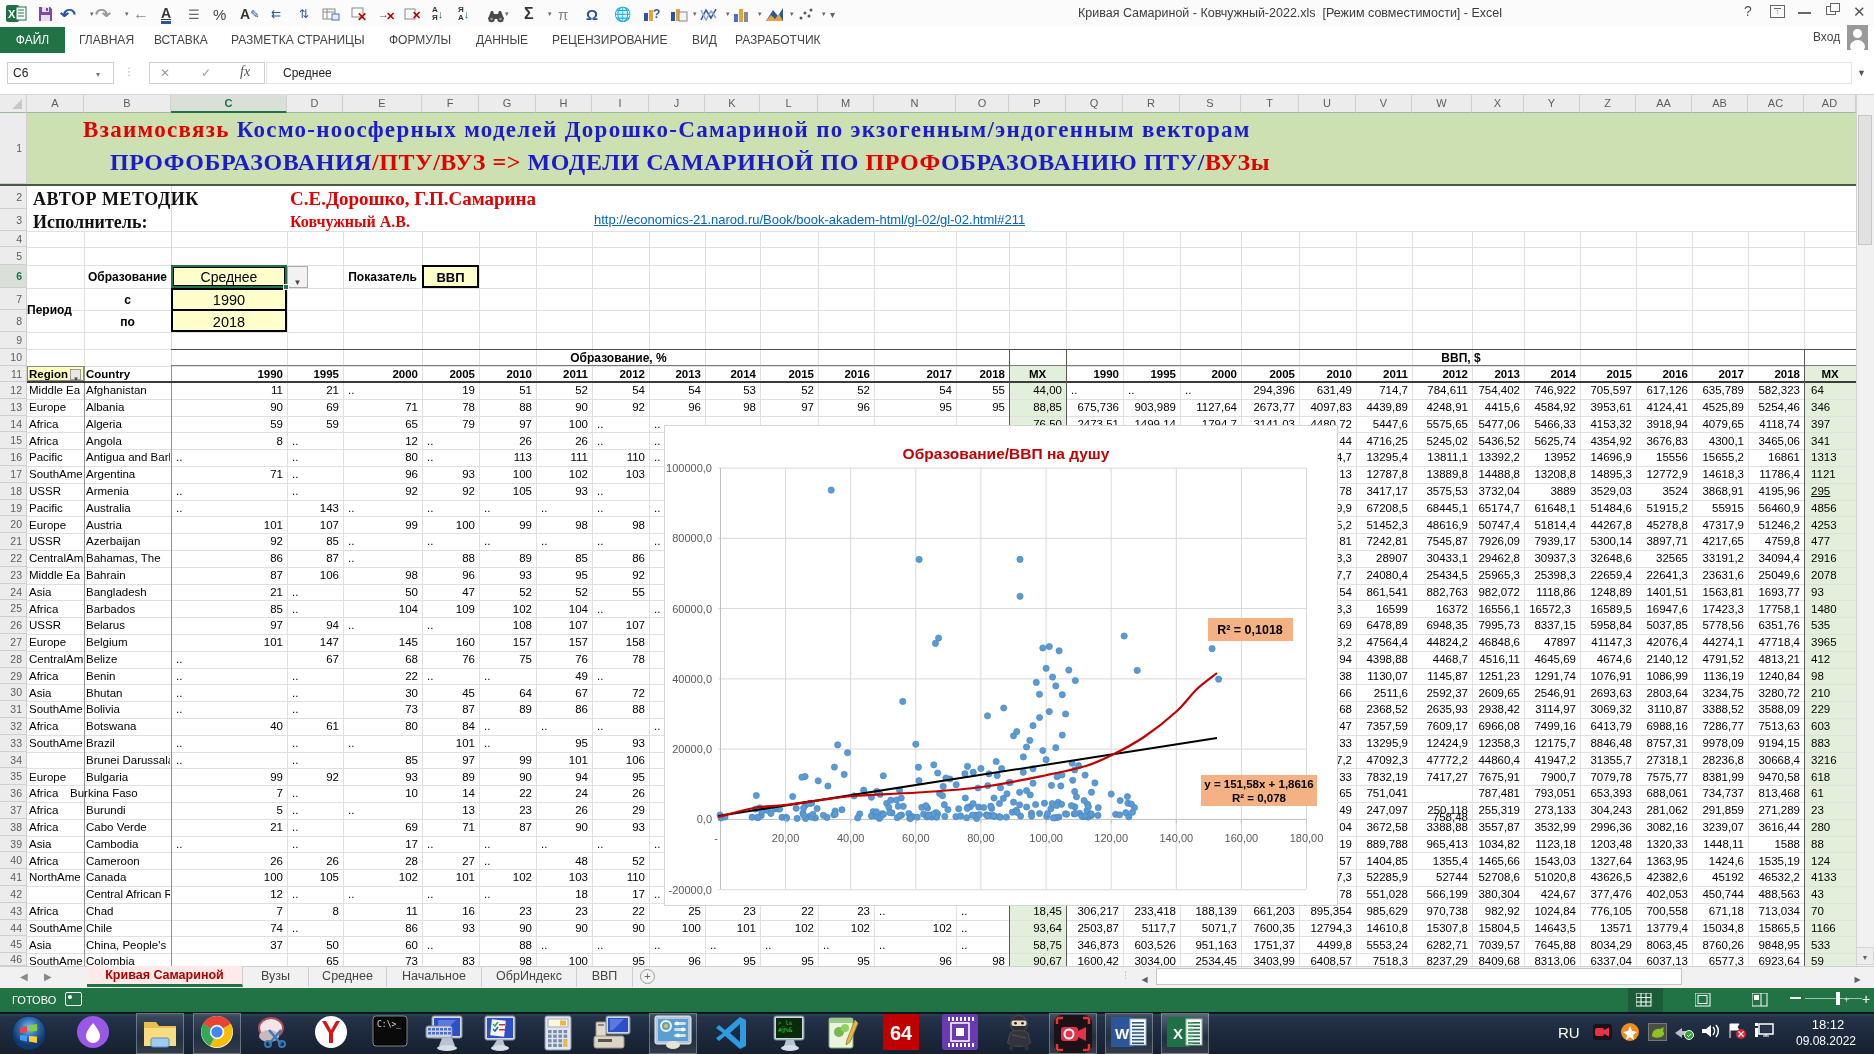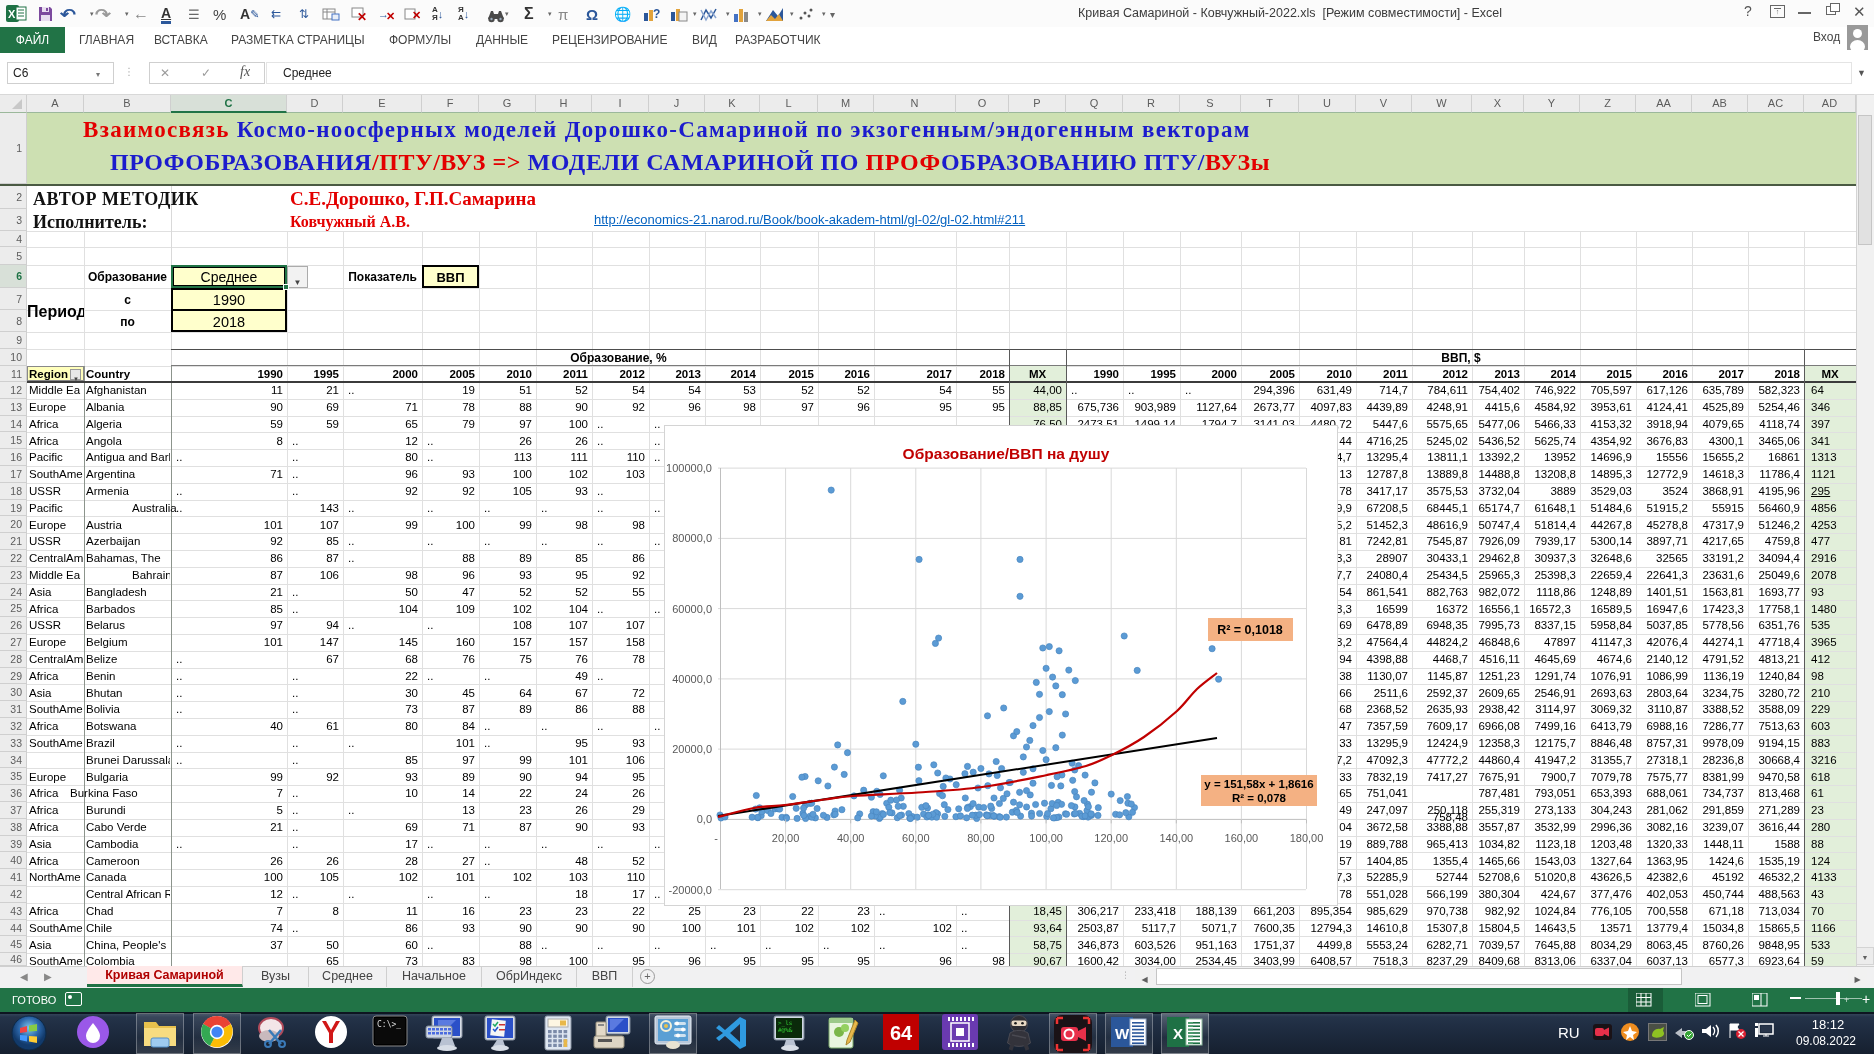--- a/index.html
+++ b/index.html
@@ -376,21 +376,21 @@
 <div class="abs" style="left:290px;top:213px;font-family:'Liberation Serif',serif;font-size:16px;font-weight:bold;color:#e30000;">Ковчужный А.В.</div>
 <div class="abs" style="left:594px;top:212px;font-size:13px;color:#0563c1;text-decoration:underline;">http://economics-21.narod.ru/Book/book-akadem-html/gl-02/gl-02.html#211</div>
 <div class="abs cell hdr" style="left:84px;top:271px;width:83px;text-align:right;font-size:12px;">Образование</div>
 <div class="abs" style="left:171px;top:265px;width:116px;height:23px;background:#ffffcc;border:2px solid #217346;outline:1px solid #000;outline-offset:-3px;"></div>
 <div class="abs" style="left:171px;top:269px;width:116px;text-align:center;font-size:14px;color:#000;">Среднее</div>
 <div class="abs" style="left:283px;top:284px;width:6px;height:6px;background:#217346;border:1px solid #fff;z-index:5;"></div>
 <div class="abs" style="left:287px;top:266px;width:21px;height:22px;background:#f2f2f2;border:1px solid #ababab;text-align:center;"><span style="font-size:8px;color:#444;position:relative;top:4px;">▼</span></div>
 <div class="abs cell hdr" style="left:300px;top:271px;width:117px;text-align:right;font-size:12px;">Показатель</div>
 <div class="abs" style="left:422px;top:265px;width:57px;height:23px;background:#ffffcc;border:2px solid #000;"></div>
 <div class="abs" style="left:422px;top:270px;width:57px;text-align:center;font-size:13px;font-weight:bold;color:#000;">ВВП</div>
-<div class="abs cell hdr" style="left:27px;top:304px;width:57px;text-align:right;font-size:16px;">Период</div>
+<div class="abs cell hdr" style="left:27px;top:304px;width:57px;text-align:left;font-size:12px;">Период</div>
 <div class="abs cell hdr" style="left:84px;top:294px;width:87px;text-align:center;font-size:12px;">с</div>
 <div class="abs cell hdr" style="left:84px;top:316px;width:87px;text-align:center;font-size:12px;">по</div>
 <div class="abs" style="left:171px;top:288px;width:116px;height:22px;background:#ffffcc;border:2px solid #000;border-bottom:1px solid #000;"></div>
 <div class="abs" style="left:171px;top:292px;width:116px;text-align:center;font-size:14.5px;color:#000;">1990</div>
 <div class="abs" style="left:171px;top:310px;width:116px;height:22px;background:#ffffcc;border:2px solid #000;border-top:1px solid #000;"></div>
 <div class="abs" style="left:171px;top:314px;width:116px;text-align:center;font-size:14.5px;color:#000;">2018</div>
 <div class="abs cell hdr" style="left:171px;top:352px;width:895px;text-align:center;font-size:12px;">Образование, %</div>
 <div class="abs cell hdr" style="left:1066px;top:352px;width:790px;text-align:center;font-size:12px;">ВВП, $</div>
 <div class="abs" style="left:27px;top:366px;width:57px;height:15px;background:#ffffbb;border:1px solid #888;"></div>
 <div class="abs cell hdr" style="left:29px;top:369px;width:50px;font-size:11.5px;">Region</div>
@@ -594,21 +594,21 @@
 <div class="cell num" style="left:1412px;top:486.0px;width:60px;">3575,53</div>
 <div class="cell num" style="left:1472px;top:486.0px;width:52px;">3732,04</div>
 <div class="cell num" style="left:1524px;top:486.0px;width:56px;">3889</div>
 <div class="cell num" style="left:1580px;top:486.0px;width:56px;">3529,03</div>
 <div class="cell num" style="left:1636px;top:486.0px;width:56px;">3524</div>
 <div class="cell num" style="left:1692px;top:486.0px;width:56px;">3868,91</div>
 <div class="cell num" style="left:1748px;top:486.0px;width:56px;">4195,96</div>
 <div class="cell" style="left:1804px;top:486.0px;width:33px;padding-left:7px;text-decoration:underline;">295</div>
 <div class="abs" style="left:1805px;top:500.6px;width:51px;height:15.8px;background:#e2efda;"></div>
 <div class="cell" style="left:29px;top:502.8px;width:54px;">Pacific</div>
-<div class="cell" style="left:86px;top:502.8px;width:84px;margin-left:46px;">Australia</div>
+<div class="cell" style="left:86px;top:502.8px;width:84px;">Australia</div>
 <div class="cell dots" style="left:171px;top:502.8px;width:116px;">..</div>
 <div class="cell num" style="left:287px;top:502.8px;width:56px;">143</div>
 <div class="cell dots" style="left:343px;top:502.8px;width:79px;">..</div>
 <div class="cell dots" style="left:422px;top:502.8px;width:57px;">..</div>
 <div class="cell dots" style="left:479px;top:502.8px;width:57px;">..</div>
 <div class="cell dots" style="left:536px;top:502.8px;width:56px;">..</div>
 <div class="cell dots" style="left:592px;top:502.8px;width:57px;">..</div>
 <div class="cell dots" style="left:649px;top:502.8px;width:56px;">..</div>
 <div class="cell num" style="left:1299px;top:502.8px;width:57px;">9,9</div>
 <div class="cell num" style="left:1356px;top:502.8px;width:56px;">67208,5</div>
@@ -676,21 +676,21 @@
 <div class="cell num" style="left:1412px;top:553.2px;width:60px;">30433,1</div>
 <div class="cell num" style="left:1472px;top:553.2px;width:52px;">29462,8</div>
 <div class="cell num" style="left:1524px;top:553.2px;width:56px;">30937,3</div>
 <div class="cell num" style="left:1580px;top:553.2px;width:56px;">32648,6</div>
 <div class="cell num" style="left:1636px;top:553.2px;width:56px;">32565</div>
 <div class="cell num" style="left:1692px;top:553.2px;width:56px;">33191,2</div>
 <div class="cell num" style="left:1748px;top:553.2px;width:56px;">34094,4</div>
 <div class="cell" style="left:1804px;top:553.2px;width:52px;padding-left:7px;">2916</div>
 <div class="abs" style="left:1805px;top:567.8px;width:51px;height:15.8px;background:#e2efda;"></div>
 <div class="cell" style="left:29px;top:570.0px;width:54px;">Middle Ea</div>
-<div class="cell" style="left:86px;top:570.0px;width:84px;padding-left:46px;">Bahrain</div>
+<div class="cell" style="left:86px;top:570.0px;width:84px;">Bahrain</div>
 <div class="cell num" style="left:171px;top:570.0px;width:116px;">87</div>
 <div class="cell num" style="left:287px;top:570.0px;width:56px;">106</div>
 <div class="cell num" style="left:343px;top:570.0px;width:79px;">98</div>
 <div class="cell num" style="left:422px;top:570.0px;width:57px;">96</div>
 <div class="cell num" style="left:479px;top:570.0px;width:57px;">93</div>
 <div class="cell num" style="left:536px;top:570.0px;width:56px;">95</div>
 <div class="cell num" style="left:592px;top:570.0px;width:57px;">92</div>
 <div class="cell num" style="left:1299px;top:570.0px;width:57px;">7,7</div>
 <div class="cell num" style="left:1356px;top:570.0px;width:56px;">24080,4</div>
 <div class="cell num" style="left:1412px;top:570.0px;width:60px;">25434,5</div>

